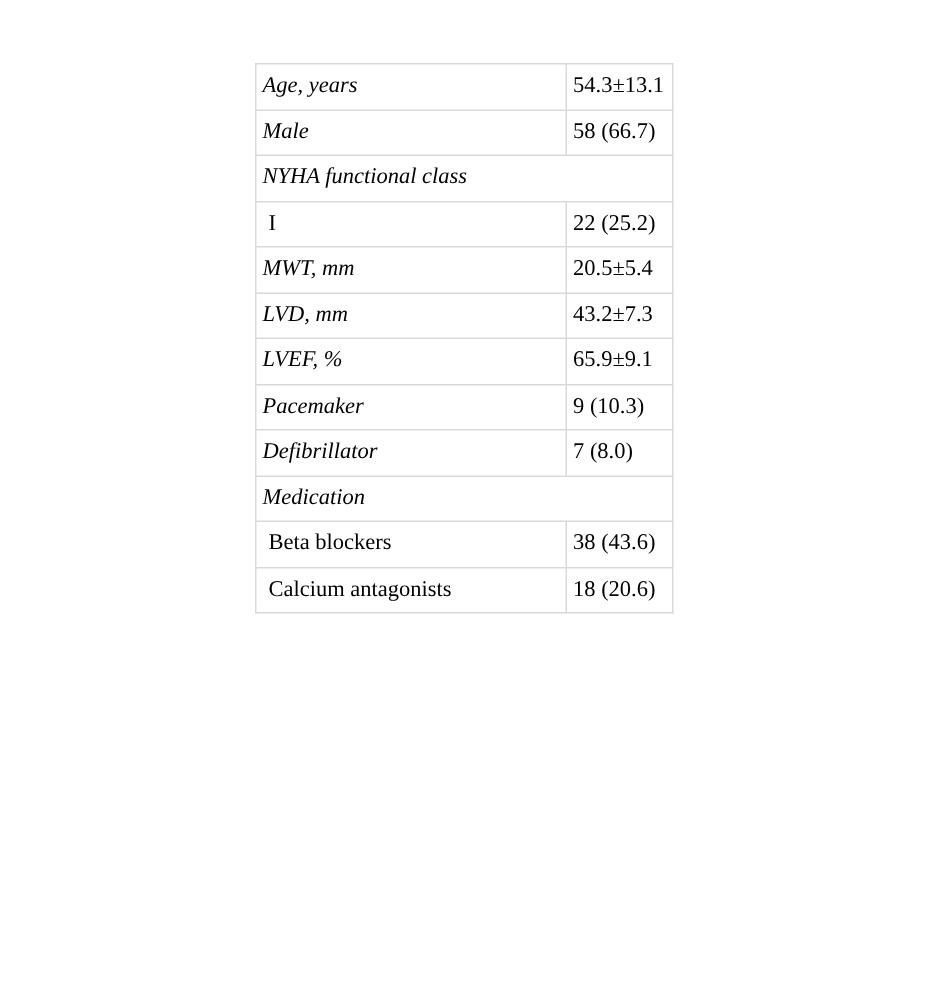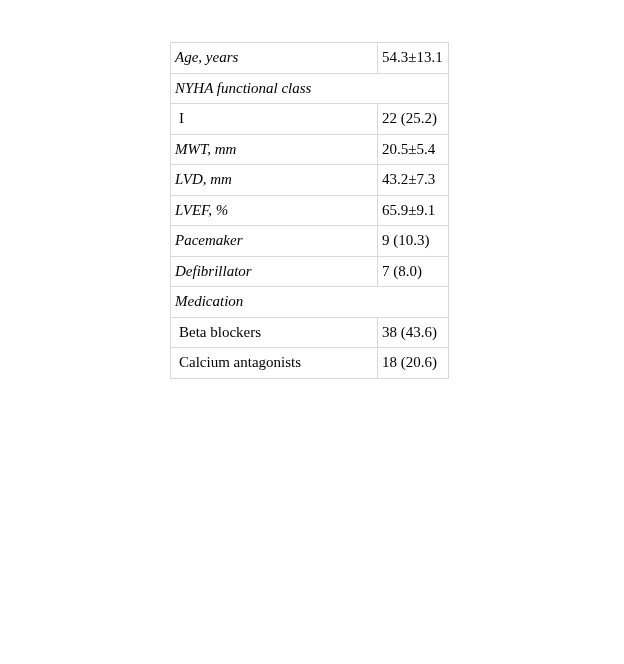--- a/index.html
+++ b/index.html
@@ -60,20 +60,24 @@
   <colgroup>
     <col style="width: 207px">
     <col style="width: 71px">
   </colgroup>
   <tbody>
       <tr>
         <td class="label-cell">Age, years</td>
         <td class="value-cell">54.3±13.1</td>
       </tr>
       <tr>
+        <td class="label-cell">Male</td>
+        <td class="value-cell">58 (66.7)</td>
+      </tr>
+      <tr>
         <td colspan="2" class="section-cell">NYHA functional class</td>
       </tr>
       <tr>
         <td class="label-cell sub">I</td>
         <td class="value-cell">22 (25.2)</td>
       </tr>
       <tr>
         <td class="label-cell">MWT, mm</td>
         <td class="value-cell">20.5±5.4</td>
       </tr>

